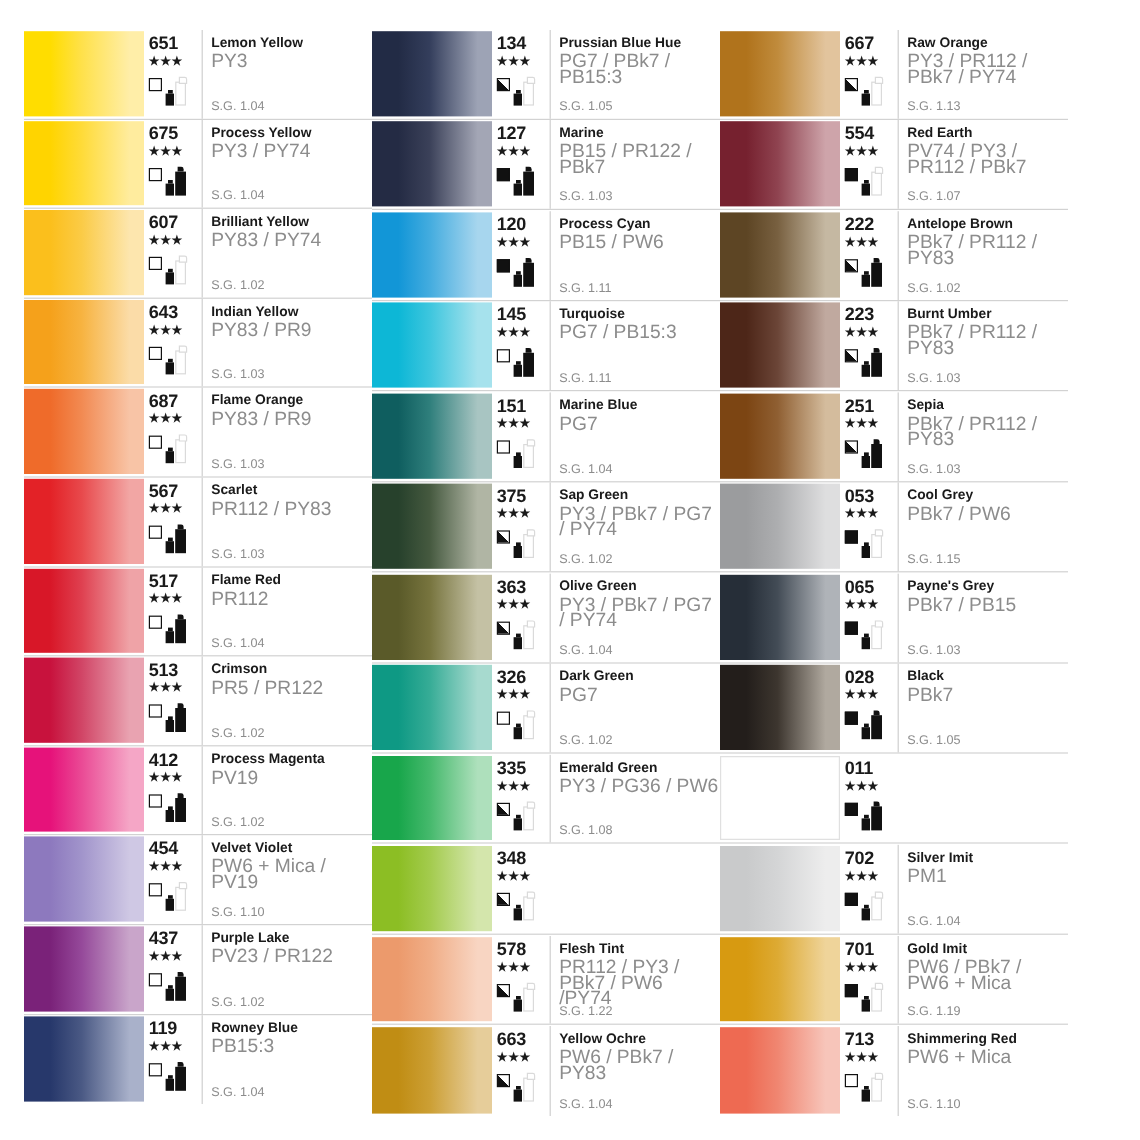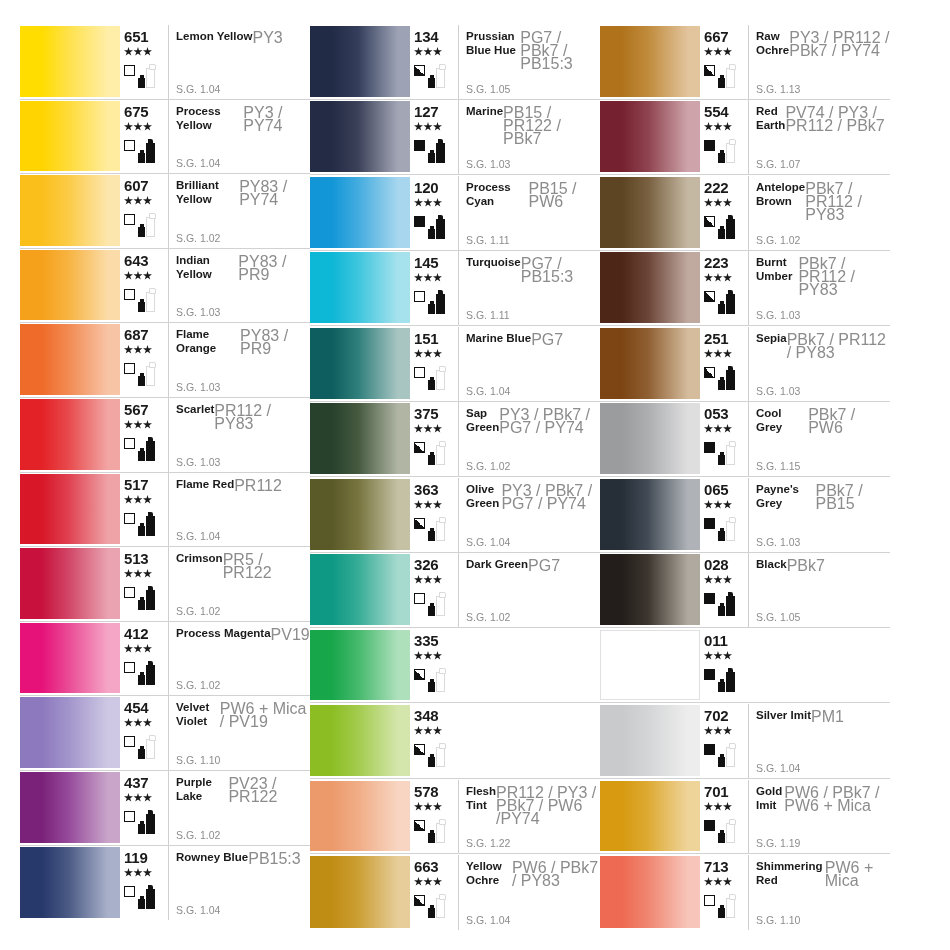--- a/index.html
+++ b/index.html
@@ -143,20 +143,21 @@
     border: 1.3px solid #dadada;
     top: -5px; left: 1.5px;
     width: 5px; height: 4px;
   }
 
   .textcol {
     flex: 1 1 auto;
     border-left: 1px solid #cfcfcf;
     padding: 4px 0 0 7px;
     display: flex;
+    flex-direction: column;
     position: relative;
   }
   .cname {
     font-size: 11.5px;
     font-weight: bold;
     color: #1a1a1a;
     line-height: 14px;
   }
   .pigments {
     font-size: 16px;
@@ -607,20 +608,25 @@
             <div class="code">335</div>
             <div class="stars">★★★</div>
             <div class="iconrow">
               <div class="opq half"></div>
               <div class="tubes">
                 <div class="tube-sm"></div>
                 <div class="tube-lg off"></div>
               </div>
             </div>
           </div>
+          <div class="textcol">
+            <div class="cname">Emerald Green</div>
+            <div class="pigments">PY3 / PG36 / PW6</div>
+            <div class="sg">S.G. 1.08</div>
+          </div>
         </div>
       </div>
       <div class="swatch-row">
         <div class="swatch" style="background: linear-gradient(to right, rgb(140, 190, 36) 0%, rgb(140, 190, 36) 22%, rgb(163, 203, 77) 48%, rgb(212, 230, 172) 88%, rgb(212, 230, 172) 100%);"></div>
         <div class="info">
           <div class="idcol">
             <div class="code">348</div>
             <div class="stars">★★★</div>
             <div class="iconrow">
               <div class="opq half"></div>
@@ -684,21 +690,21 @@
             <div class="stars">★★★</div>
             <div class="iconrow">
               <div class="opq half"></div>
               <div class="tubes">
                 <div class="tube-sm"></div>
                 <div class="tube-lg off"></div>
               </div>
             </div>
           </div>
           <div class="textcol">
-            <div class="cname">Raw Ochre</div>
+            <div class="cname">Raw Orange</div>
             <div class="pigments">PY3 / PR112 / PBk7 / PY74</div>
             <div class="sg">S.G. 1.13</div>
           </div>
         </div>
       </div>
       <div class="swatch-row">
         <div class="swatch" style="background: linear-gradient(to right, rgb(118, 33, 47) 0%, rgb(118, 33, 47) 22%, rgb(143, 67, 80) 48%, rgb(206, 164, 170) 88%, rgb(206, 164, 170) 100%);"></div>
         <div class="info">
           <div class="idcol">
             <div class="code">554</div>

